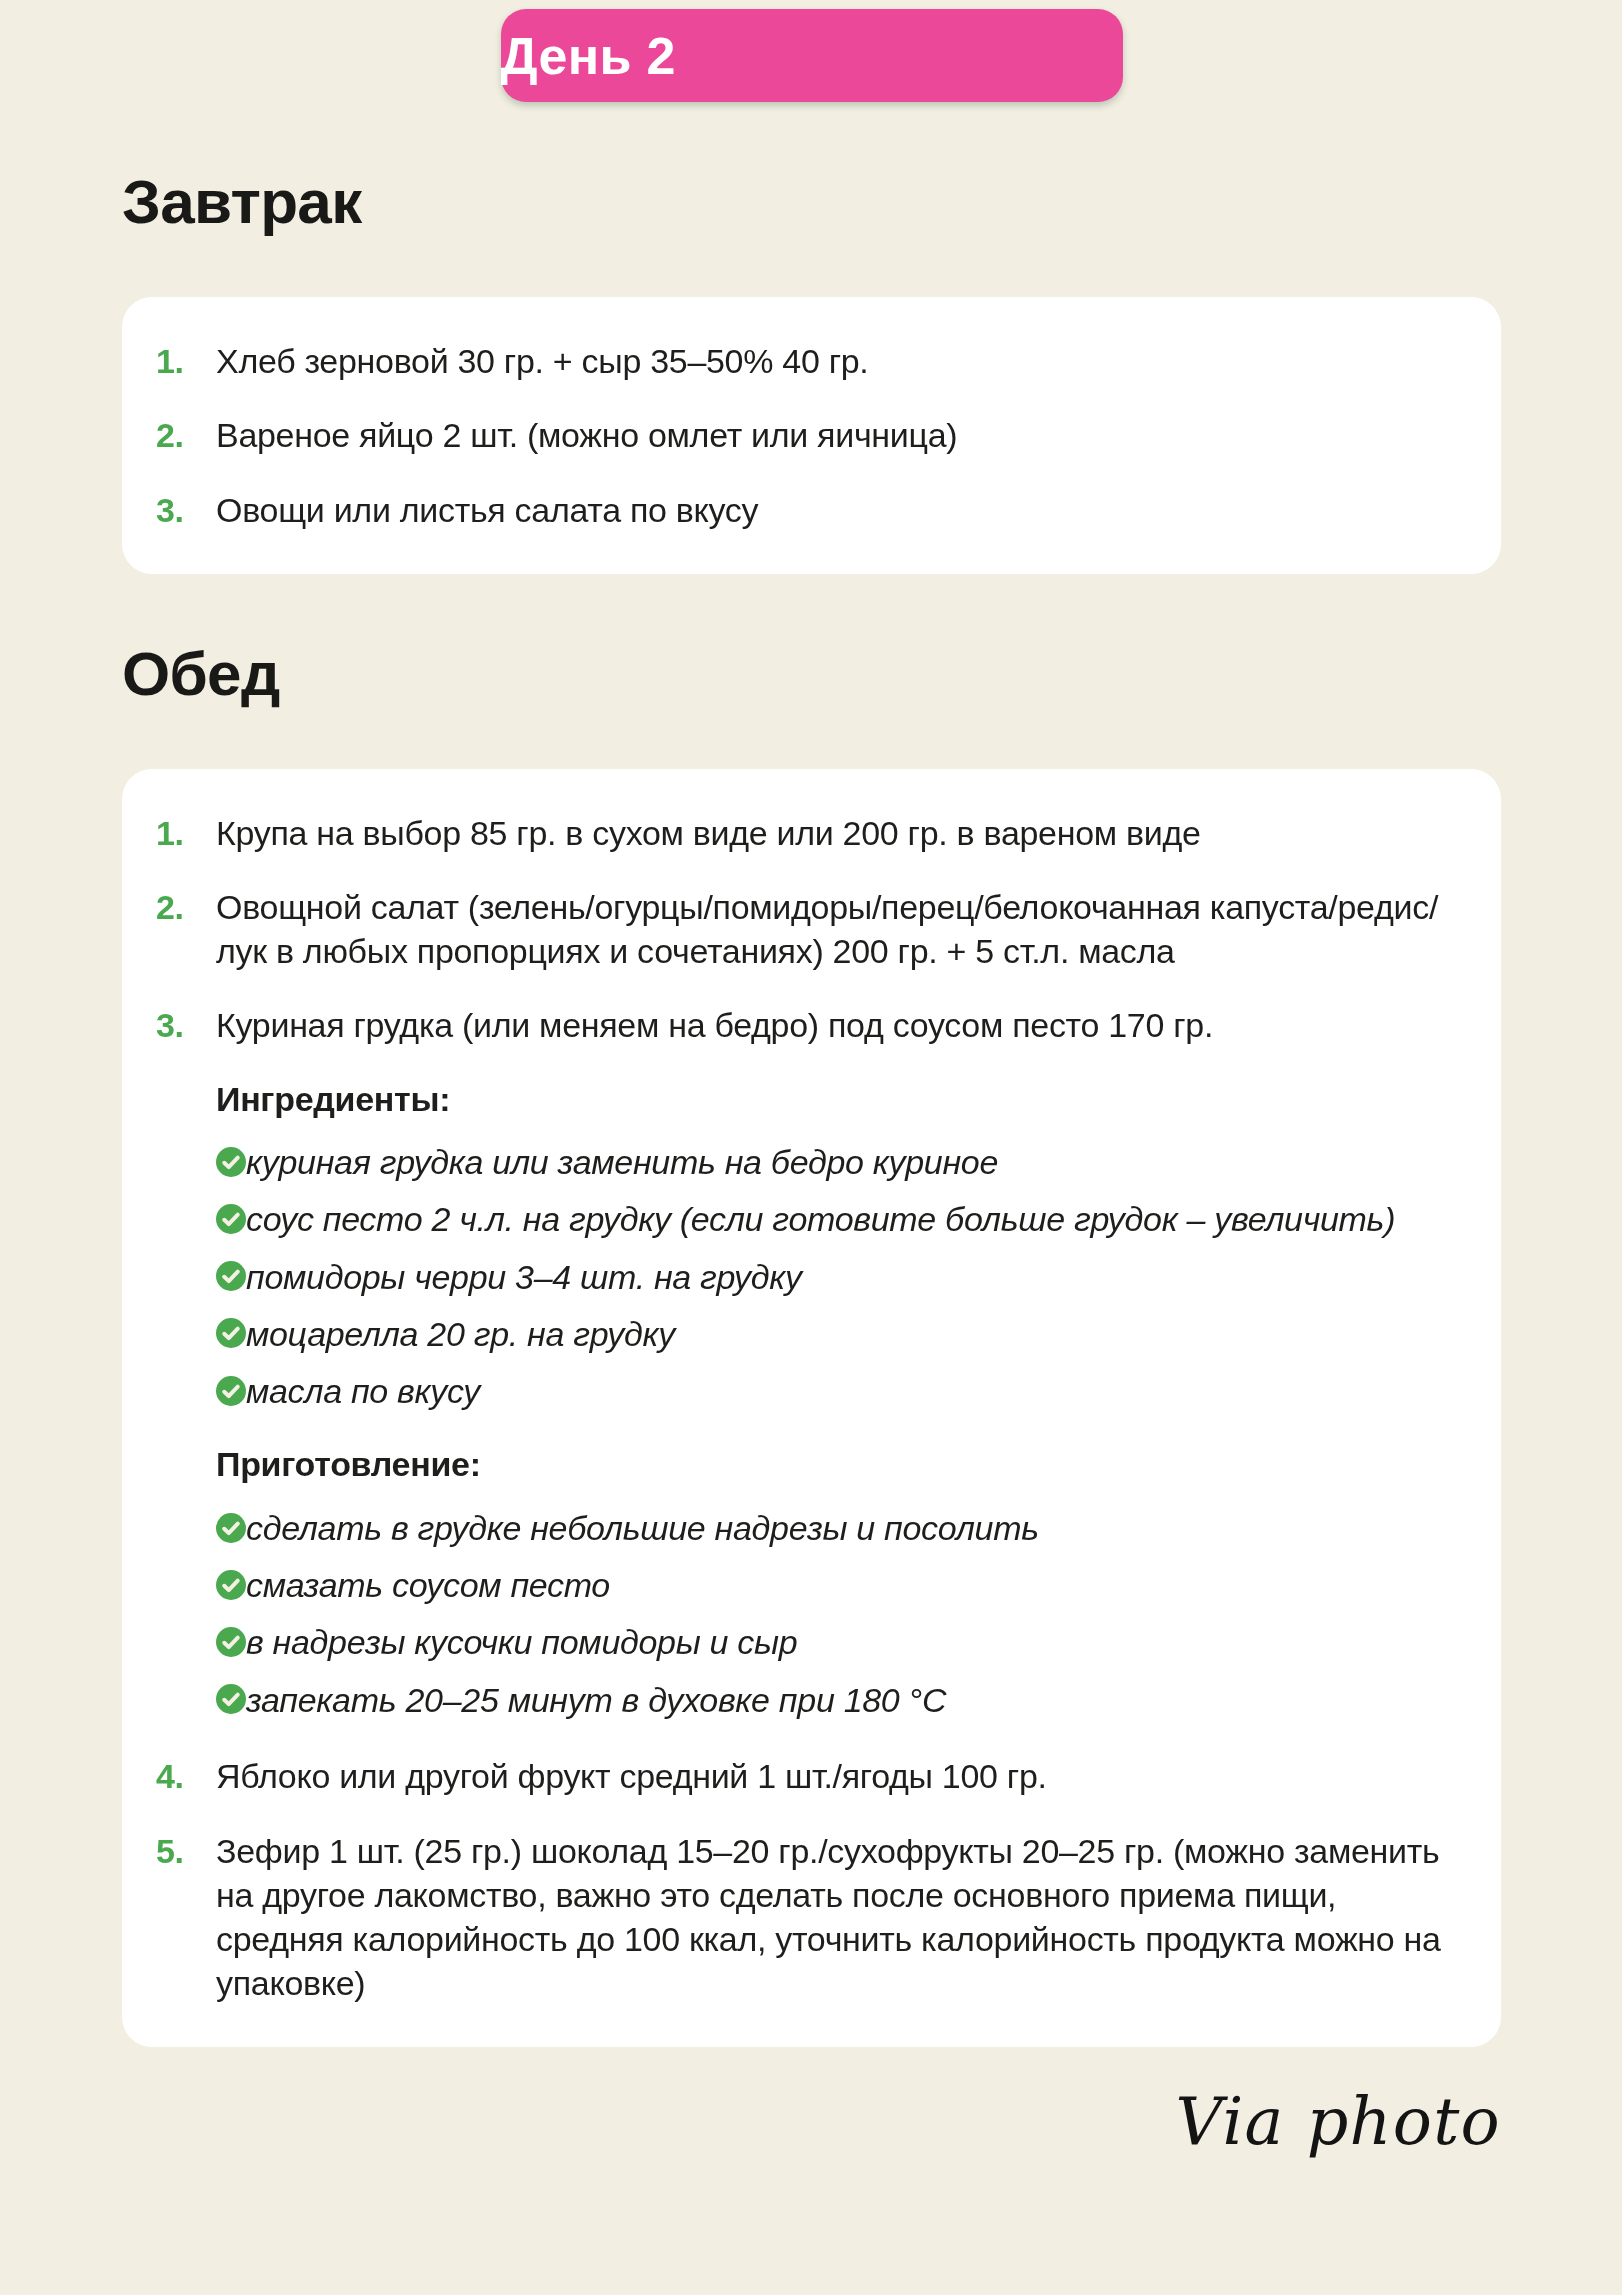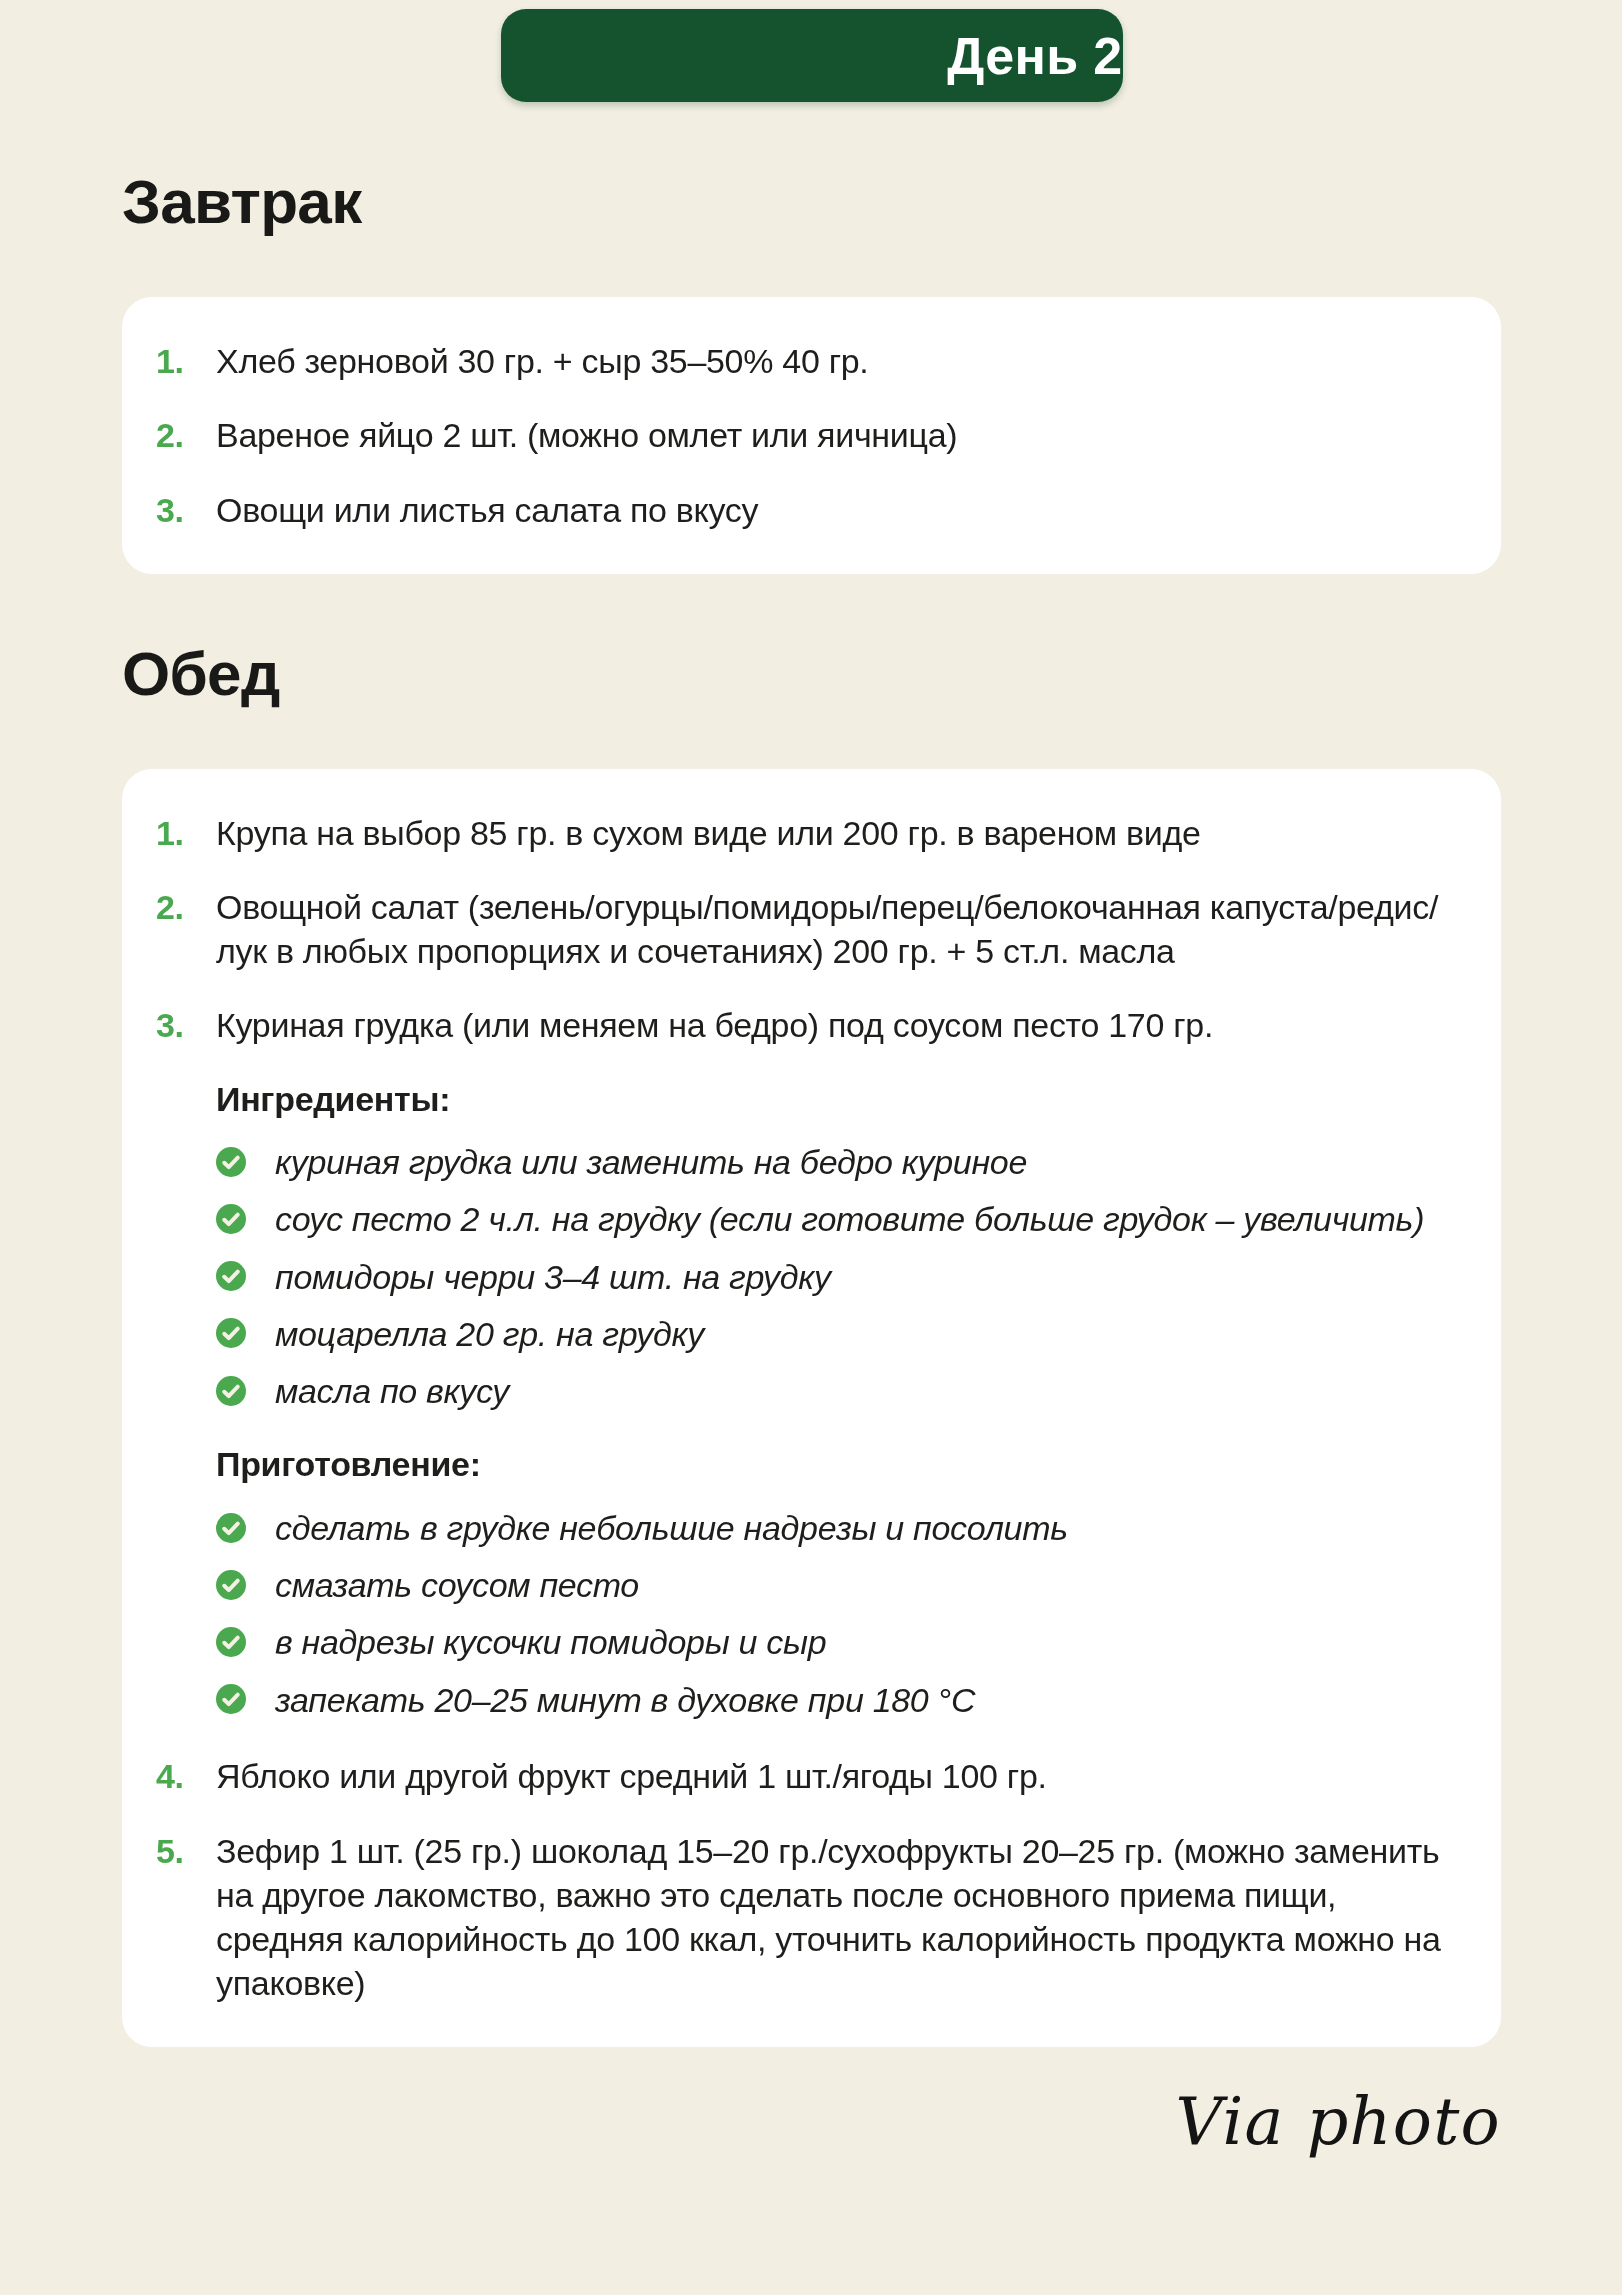--- a/index.html
+++ b/index.html
@@ -18,25 +18,25 @@
     box-sizing: border-box;
     width: 1623px;
     height: 2295px;
     padding: 9.2px 122px 0 122px;
     position: relative;
   }
   .day-badge {
     width: 622px;
     height: 93px;
     margin: 0 auto;
-    background: #14532d;
+    background: #ec4899;
     border-radius: 25px;
     display: flex;
     align-items: center;
-    justify-content: flex-end;
+    justify-content: flex-start;
     color: #FFFFFF;
     font-size: 52px;
     font-weight: 600;
     letter-spacing: 0.3px;
     box-shadow: 0 3.9px 6.5px rgba(45,90,60,0.25);
   }
   .section-title {
     font-size: 62px;
     font-weight: 700;
     margin: 64px 0 0 0;
@@ -67,21 +67,20 @@
   .num-item .body { flex: 1; min-width: 0; }
   .sub-heading {
     font-weight: 700;
     font-size: 34px;
     letter-spacing: -0.3px;
     margin: 29px 0 19.6px 0;
   }
   .bullet {
     display: flex;
     align-items: flex-start;
-    gap: 29px;
     margin-bottom: 13px;
     font-style: italic;
     font-size: 34px;
     line-height: 1.3;
     letter-spacing: -0.3px;
   }
   .bullet:last-child { margin-bottom: 2.6px; }
   .check {
     width: 30px;
     height: 30px;

